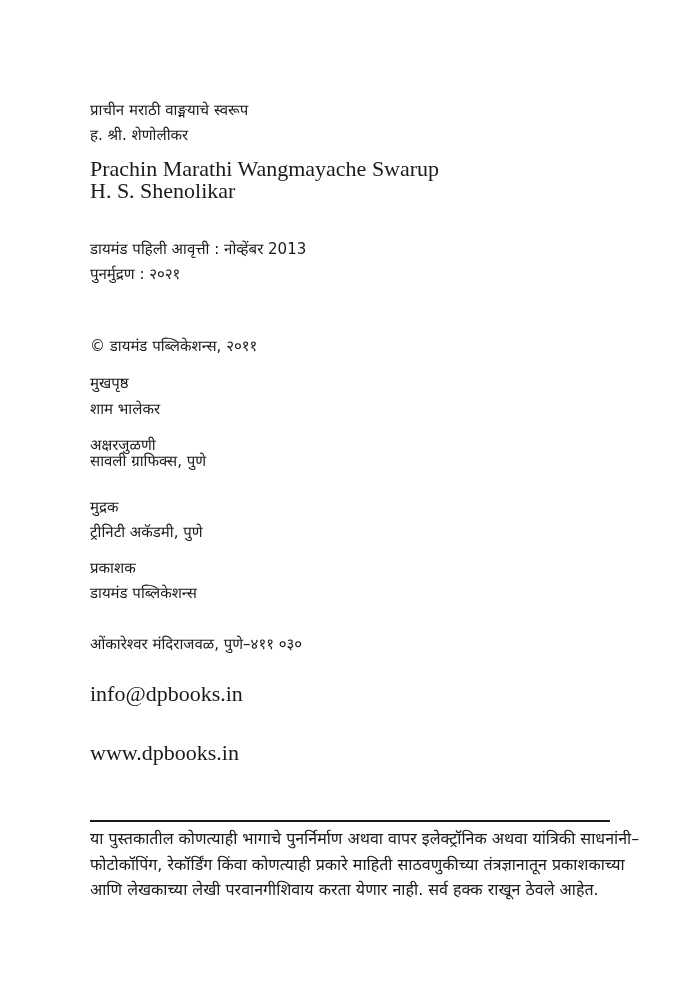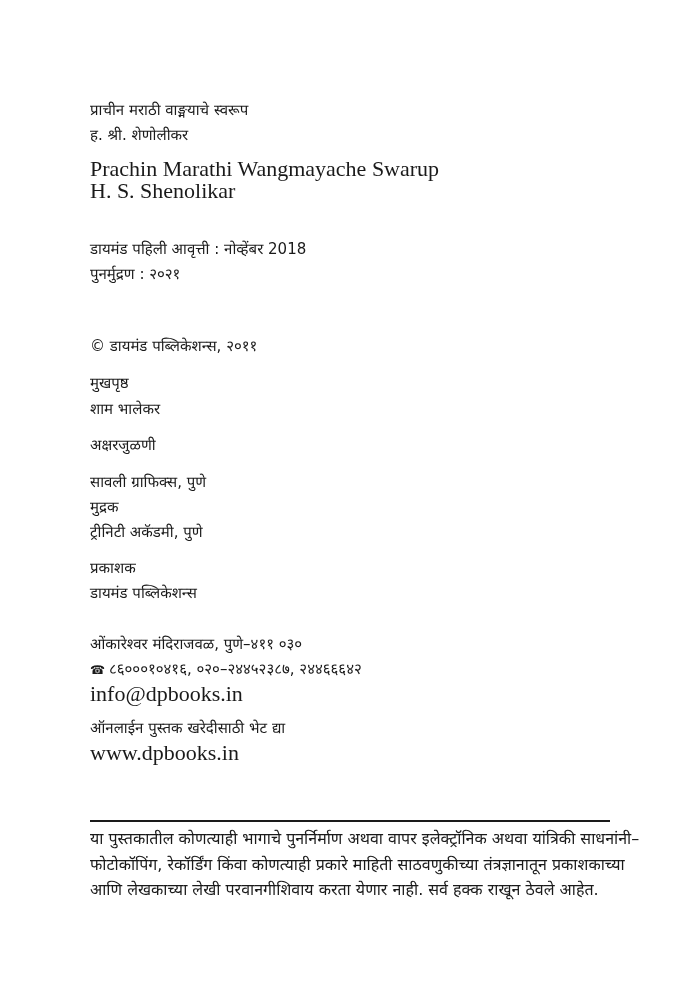--- a/index.html
+++ b/index.html
@@ -28,44 +28,40 @@
 <body>
 
 <div class="page">
 
   <div class="ln" style="top:100px">प्राचीन मराठी वाङ्मयाचे स्वरूप</div>
   <div class="ln" style="top:125px">ह. श्री. शेणोलीकर</div>
 
   <div class="ln serif" style="top:159px">Prachin Marathi Wangmayache Swarup</div>
   <div class="ln serif" style="top:181px">H. S. Shenolikar</div>
 
-  <div class="ln" style="top:239px">डायमंड पहिली आवृत्ती : नोव्हेंबर 2018</div>
+  <div class="ln" style="top:239px">डायमंड पहिली आवृत्ती : नोव्हेंबर 2013</div>
   <div class="ln" style="top:264px">पुनर्मुद्रण : २०२१</div>
 
 
   <div class="ln" style="top:336px">© डायमंड पब्लिकेशन्स, २०११</div>
 
   <div class="ln" style="top:373px">मुखपृष्ठ</div>
   <div class="ln" style="top:399px">शाम भालेकर</div>
 
   <div class="ln" style="top:435px">अक्षरजुळणी</div>
-  <div class="ln" style="top:472px">सावली ग्राफिक्स, पुणे</div>
+  <div class="ln" style="top:451px">सावली ग्राफिक्स, पुणे</div>
 
   <div class="ln" style="top:497px">मुद्रक</div>
   <div class="ln" style="top:522px">ट्रीनिटी अकॅडमी, पुणे</div>
 
   <div class="ln" style="top:558px">प्रकाशक</div>
   <div class="ln" style="top:583px">डायमंड पब्लिकेशन्स</div>
   <div class="ln" style="top:634px">ओंकारेश्वर मंदिराजवळ, पुणे–४११ ०३०</div>
-  <div class="ln" style="top:659px">
-    <span class="phone-icon">☎</span><span>८६०००१०४१६, ०२०–२४४५२३८७, २४४६६६४२</span>
-  </div>
   <div class="ln serif" style="top:684px">info@dpbooks.in</div>
 
-  <div class="ln" style="top:718px">ऑनलाईन पुस्तक खरेदीसाठी भेट द्या</div>
   <div class="ln serif" style="top:743px">www.dpbooks.in</div>
 
   <div class="rule"></div>
 
   <div class="foot" style="top:829px">या पुस्तकातील कोणत्याही भागाचे पुनर्निर्माण अथवा वापर इलेक्ट्रॉनिक अथवा यांत्रिकी साधनांनी–</div>
   <div class="foot" style="top:855px">फोटोकॉपिंग, रेकॉर्डिंग किंवा कोणत्याही प्रकारे माहिती साठवणुकीच्या तंत्रज्ञानातून प्रकाशकाच्या</div>
   <div class="foot" style="top:880px">आणि लेखकाच्या लेखी परवानगीशिवाय करता येणार नाही. सर्व हक्क राखून ठेवले आहेत.</div>
 
 </div>
 

